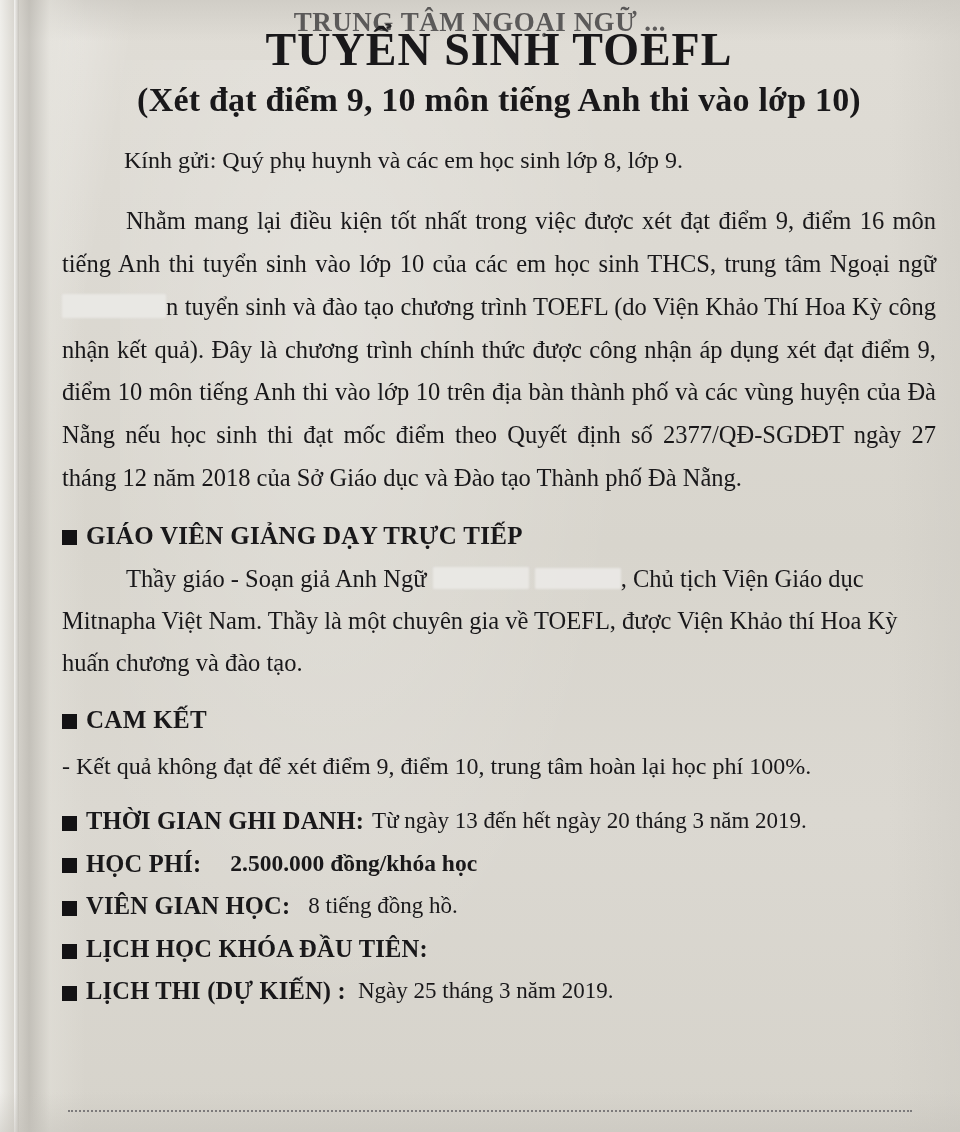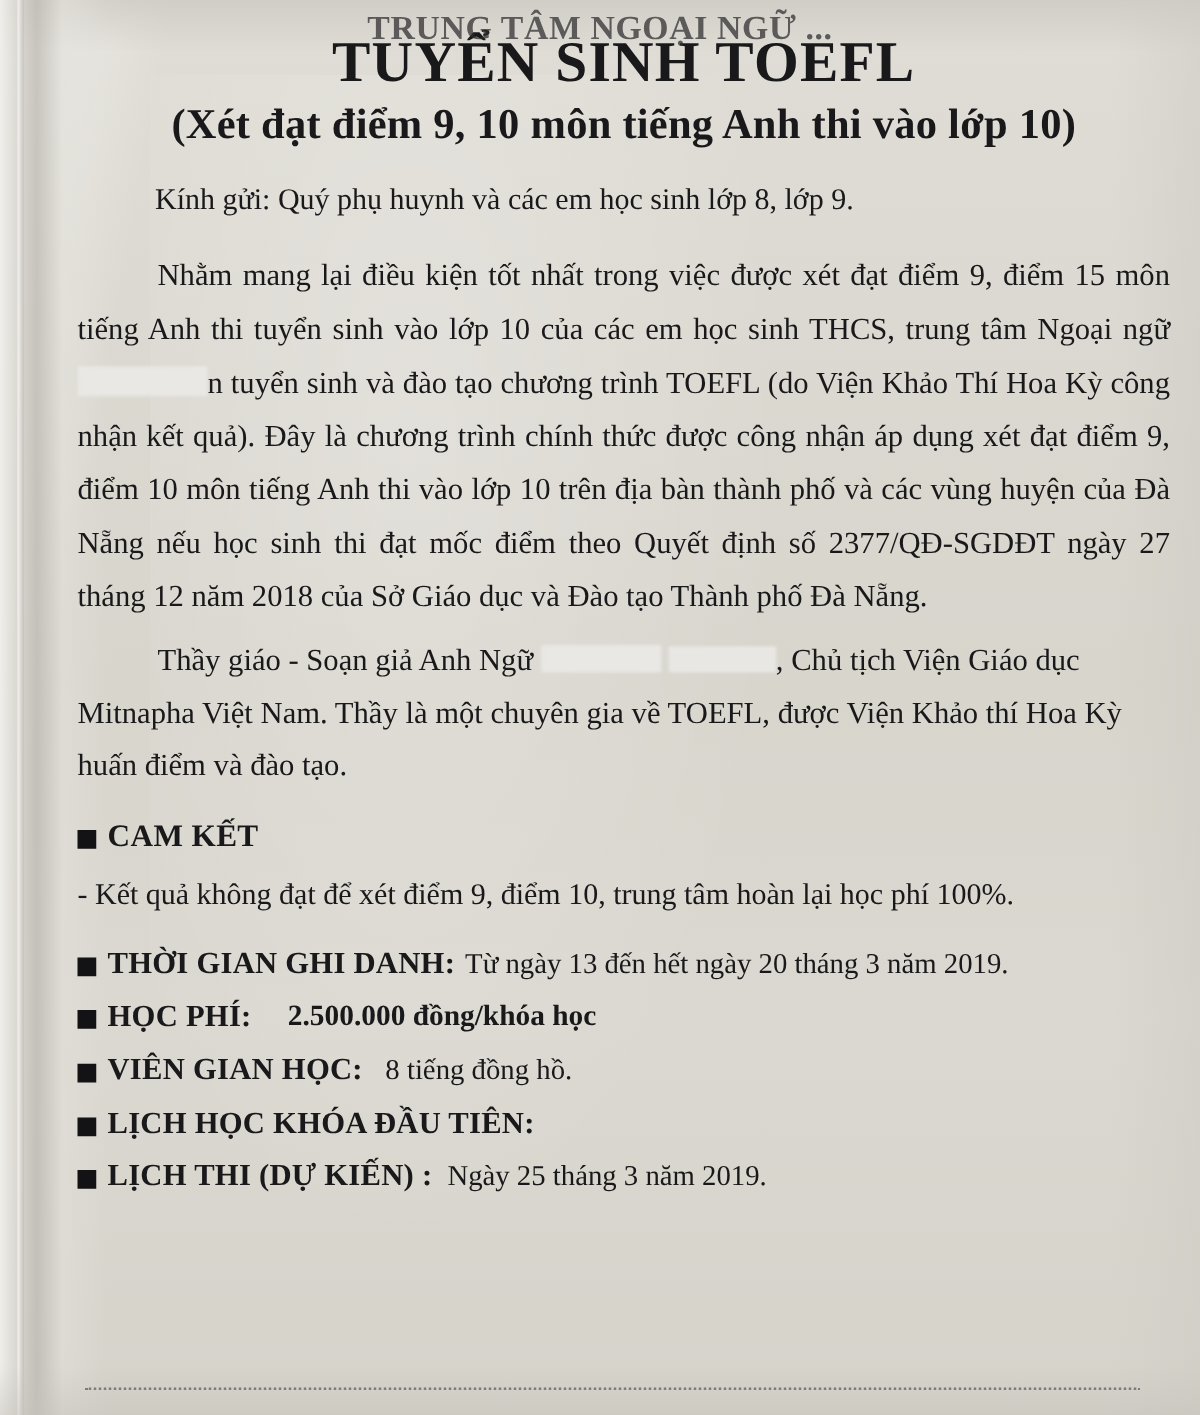--- a/index.html
+++ b/index.html
@@ -215,36 +215,40 @@
 
     <div class="org-line">TRUNG TÂM NGOẠI NGỮ ...</div>
 
     <div class="title">TUYỂN SINH TOEFL</div>
 
     <div class="subtitle">(Xét đạt điểm 9, 10 môn tiếng Anh thi vào lớp 10)</div>
 
     <div class="greeting">Kính gửi: Quý phụ huynh và các em học sinh lớp 8, lớp 9.</div>
 
     <div class="body-para">
-      <span class="indent"></span><span>Nhằm mang lại điều kiện tốt nhất trong việc được xét đạt điểm 9, điểm 15 môn</span>
+      <span class="indent"></span><span>Nhằm mang lại điều kiện tốt nhất trong việc được xét đạt điểm 9, điểm 16 môn</span>
       <span>tiếng Anh thi tuyển sinh vào lớp 10 của các em học sinh THCS, trung tâm Ngoại ngữ</span>
       <span class="redact redact-a"></span><span>n tuyển sinh và đào tạo chương trình TOEFL (do Viện Khảo Thí Hoa Kỳ công</span>
       <span>nhận kết quả). Đây là chương trình chính thức được công nhận áp dụng xét đạt điểm 9,</span>
       <span>điểm 10 môn tiếng Anh thi vào lớp 10 trên địa bàn thành phố và các vùng huyện của Đà</span>
       <span>Nẵng nếu học sinh thi đạt mốc điểm theo Quyết định số 2377/QĐ-SGDĐT ngày 27</span>
       <span>tháng 12 năm 2018 của Sở Giáo dục và Đào tạo Thành phố Đà Nẵng.</span>
     </div>
 
+    <div class="section-head">
+      <span class="sq"></span>
+      <span>GIÁO VIÊN GIẢNG DẠY TRỰC TIẾP</span>
+    </div>
 
     <div class="teacher-para">
       <span class="indent"></span><span>Thầy giáo - Soạn giả Anh Ngữ</span>
       <span class="redact redact-b"></span>
       <span class="redact redact-c"></span><span>, Chủ tịch Viện Giáo dục</span>
       <span>Mitnapha Việt Nam. Thầy là một chuyên gia về TOEFL, được Viện Khảo thí Hoa Kỳ</span>
-      <span>huấn điểm và đào tạo.</span>
+      <span>huấn chương và đào tạo.</span>
     </div>
 
     <div class="section-head">
       <span class="sq"></span>
       <span>CAM KẾT</span>
     </div>
 
     <div class="commit-line">- Kết quả không đạt để xét điểm 9, điểm 10, trung tâm hoàn lại học phí 100%.</div>
 
     <div class="info-list">

